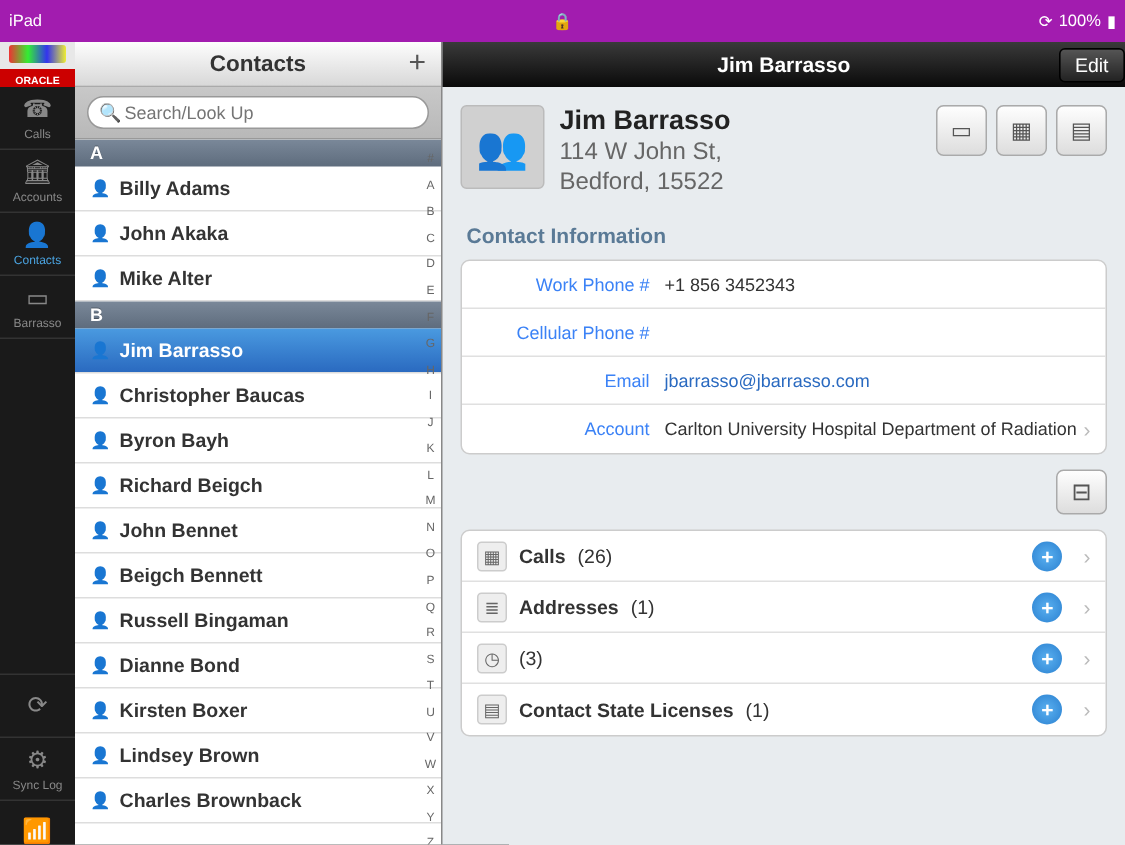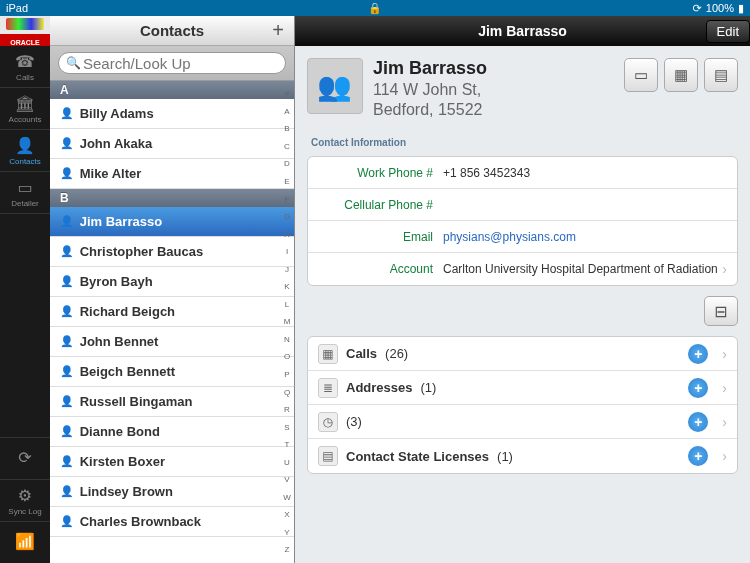--- a/index.html
+++ b/index.html
@@ -1,38 +1,38 @@
 <!DOCTYPE html>
 <html><head>
 <meta charset="utf-8">
 <style>
 *{margin:0;padding:0;box-sizing:border-box;font-family:-apple-system,Helvetica,Arial,sans-serif}
 body{width:750px;height:563px;overflow:hidden;background:#000}
-.statusbar{height:16px;background:#0369a1;color:#fff;display:flex;align-items:center;font-size:11px;padding:0 6px;position:relative}
+.statusbar{height:28px;background:#a21caf;color:#fff;display:flex;align-items:center;font-size:11px;padding:0 6px;position:relative}
 .statusbar .left{position:absolute;left:6px}
 .statusbar .center{position:absolute;left:50%;transform:translateX(-50%)}
 .statusbar .right{position:absolute;right:6px;display:flex;align-items:center;gap:4px}
 .app{display:flex;height:547px}
 .sidebar{width:50px;background:#1a1a1a;display:flex;flex-direction:column;color:#999}
 .sidebar .brand{height:30px;background:#c00;display:flex;align-items:center;justify-content:center;position:relative}
 .sidebar .brand:before{content:"";position:absolute;top:0;left:0;right:0;height:18px;background:#e8e8e8}
 .sidebar .brand .logo{position:absolute;top:2px;left:6px;width:38px;height:12px;background:linear-gradient(90deg,#e33,#3e3,#33e,#ee3);border-radius:2px}
 .sidebar .brand .txt{position:absolute;bottom:0;font-size:7px;color:#fff;font-weight:bold}
 .navitem{height:42px;display:flex;flex-direction:column;align-items:center;justify-content:center;border-bottom:1px solid #333;font-size:8px;color:#888;cursor:pointer}
 .navitem.active{color:#4aa3e0}
 .navitem .ni{font-size:16px;margin-bottom:2px}
 .sidebar .spacer{flex:1}
 .navitem.bottom{border-top:1px solid #333;border-bottom:none}
 
 .list{width:245px;background:#fff;display:flex;flex-direction:column;border-right:1px solid #888}
 .list-header{height:30px;background:linear-gradient(#fdfdfd,#d8d8d8);border-bottom:1px solid #aaa;display:flex;align-items:center;justify-content:center;position:relative}
 .list-header .title{font-weight:bold;font-size:15px;color:#333}
 .list-header .add{position:absolute;right:10px;font-size:20px;color:#555;cursor:pointer}
 .searchwrap{padding:6px 8px;background:linear-gradient(#c8c8c8,#b8b8b8);border-bottom:1px solid #999}
-.search{width:100%;height:22px;border-radius:12px;border:1px solid #999;background:#fff;padding:0 10px 0 24px;font-size:15px;color:#666}
+.search{width:100%;height:22px;border-radius:12px;border:1px solid #999;background:#fff;padding:0 10px 0 24px;font-size:12px;color:#666}
 .searchwrap{position:relative}
 .searchwrap .si{position:absolute;left:16px;top:10px;color:#888;font-size:12px}
 .sectionhdr{background:linear-gradient(#7a8899,#5e6c7d);color:#fff;font-size:12px;font-weight:bold;padding:2px 10px;text-shadow:0 -1px 0 rgba(0,0,0,.3)}
 .rows{flex:1;overflow:hidden;position:relative}
 .row{height:30px;display:flex;align-items:center;padding:0 10px;border-bottom:1px solid #ddd;font-size:13px;font-weight:bold;color:#333;cursor:pointer;gap:6px}
 .row .pi{color:#999;font-size:11px}
 .row.sel{background:linear-gradient(#4a9ae0,#2a6ac0);color:#fff}
 .row.sel .pi{color:#cde}
 .indexbar{position:absolute;right:0;top:0;bottom:0;width:14px;display:flex;flex-direction:column;justify-content:space-around;font-size:8px;color:#666;text-align:center;padding:4px 0}
 
@@ -40,25 +40,25 @@
 .detail-header{height:30px;background:linear-gradient(#3a3a3a,#0a0a0a);display:flex;align-items:center;justify-content:center;position:relative;color:#fff}
 .detail-header .title{font-weight:bold;font-size:14px}
 .detail-header .edit{position:absolute;right:0;background:linear-gradient(#555,#222);border:1px solid #000;border-radius:4px;padding:3px 10px;font-size:13px;color:#fff;cursor:pointer}
 .detail-body{flex:1;overflow:hidden;padding:12px}
 .card{display:flex;align-items:flex-start;gap:10px;margin-bottom:18px}
 .avatar{width:56px;height:56px;background:#d0d0d0;border:1px solid #bbb;border-radius:4px;display:flex;align-items:center;justify-content:center;color:#999;font-size:28px}
 .card .info .nm{font-size:18px;font-weight:bold;color:#222}
 .card .info .addr{font-size:16px;color:#666;margin-top:2px}
 .card .actions{margin-left:auto;display:flex;gap:6px}
 .iconbtn{width:34px;height:34px;background:linear-gradient(#fefefe,#ddd);border:1px solid #aaa;border-radius:5px;display:flex;align-items:center;justify-content:center;color:#555;font-size:15px;cursor:pointer}
-.section-title{font-size:10px;color:#5a7a96;font-weight:bold;margin-bottom:8px;padding-left:4px}
+.section-title{font-size:14px;color:#5a7a96;font-weight:bold;margin-bottom:8px;padding-left:4px}
 .info-table{background:#fff;border:1px solid #ccc;border-radius:6px;margin-bottom:10px}
 .info-row{display:flex;align-items:center;min-height:32px;border-bottom:1px solid #e0e0e0;padding:4px 10px;font-size:12px}
 .info-row:last-child{border-bottom:none}
-.info-row .lbl{width:125px;text-align:right;color:#15803d;padding-right:10px}
+.info-row .lbl{width:125px;text-align:right;color:#3b82f6;padding-right:10px}
 .info-row .val{flex:1;color:#333}
 .info-row .val.link{color:#2a6ac0}
 .info-row .chev{color:#bbb;font-size:14px}
 .morebtn{float:right;width:34px;height:30px;background:linear-gradient(#fefefe,#ddd);border:1px solid #aaa;border-radius:5px;display:flex;align-items:center;justify-content:center;color:#555;margin-bottom:10px;cursor:pointer}
 .clear{clear:both}
 .rel-list{background:#fff;border:1px solid #ccc;border-radius:6px}
 .rel-row{display:flex;align-items:center;height:34px;border-bottom:1px solid #e0e0e0;padding:0 10px;gap:8px;cursor:pointer}
 .rel-row:last-child{border-bottom:none}
 .rel-row .ri{width:20px;height:20px;background:#eee;border:1px solid #ccc;border-radius:3px;display:flex;align-items:center;justify-content:center;font-size:12px;color:#666}
 .rel-row .rl{font-weight:bold;font-size:13px;color:#333}
@@ -94,21 +94,21 @@
         <div class="navitem">
           <div class="ni">🏛</div>
           <div>Accounts</div>
         </div>
         <div class="navitem active">
           <div class="ni">👤</div>
           <div>Contacts</div>
         </div>
         <div class="navitem">
           <div class="ni">▭</div>
-          <div>Detailer</div>
+          <div>Barrasso</div>
         </div>
       </div>
     <div class="spacer"></div>
     <div id="nav-bottom">
         <div class="navitem bottom">
           <div class="ni ">⟳</div>
           <div></div>
         </div>
         <div class="navitem bottom">
           <div class="ni ">⚙</div>
@@ -246,21 +246,21 @@
         <div class="info-row">
           <div class="lbl">Work Phone #</div>
           <div class="val">+1 856 3452343</div>
         </div>
         <div class="info-row">
           <div class="lbl">Cellular Phone #</div>
           <div class="val"></div>
         </div>
         <div class="info-row">
           <div class="lbl">Email</div>
-          <div class="val link">physians@physians.com</div>
+          <div class="val link">jbarrasso@jbarrasso.com</div>
         </div>
         <div class="info-row">
           <div class="lbl">Account</div>
           <div class="val">Carlton University Hospital Department of Radiation</div>
           <div class="chev">›</div>
         </div>
       </div>
 
       <div class="morebtn">⊟</div>
       <div class="clear"></div>

